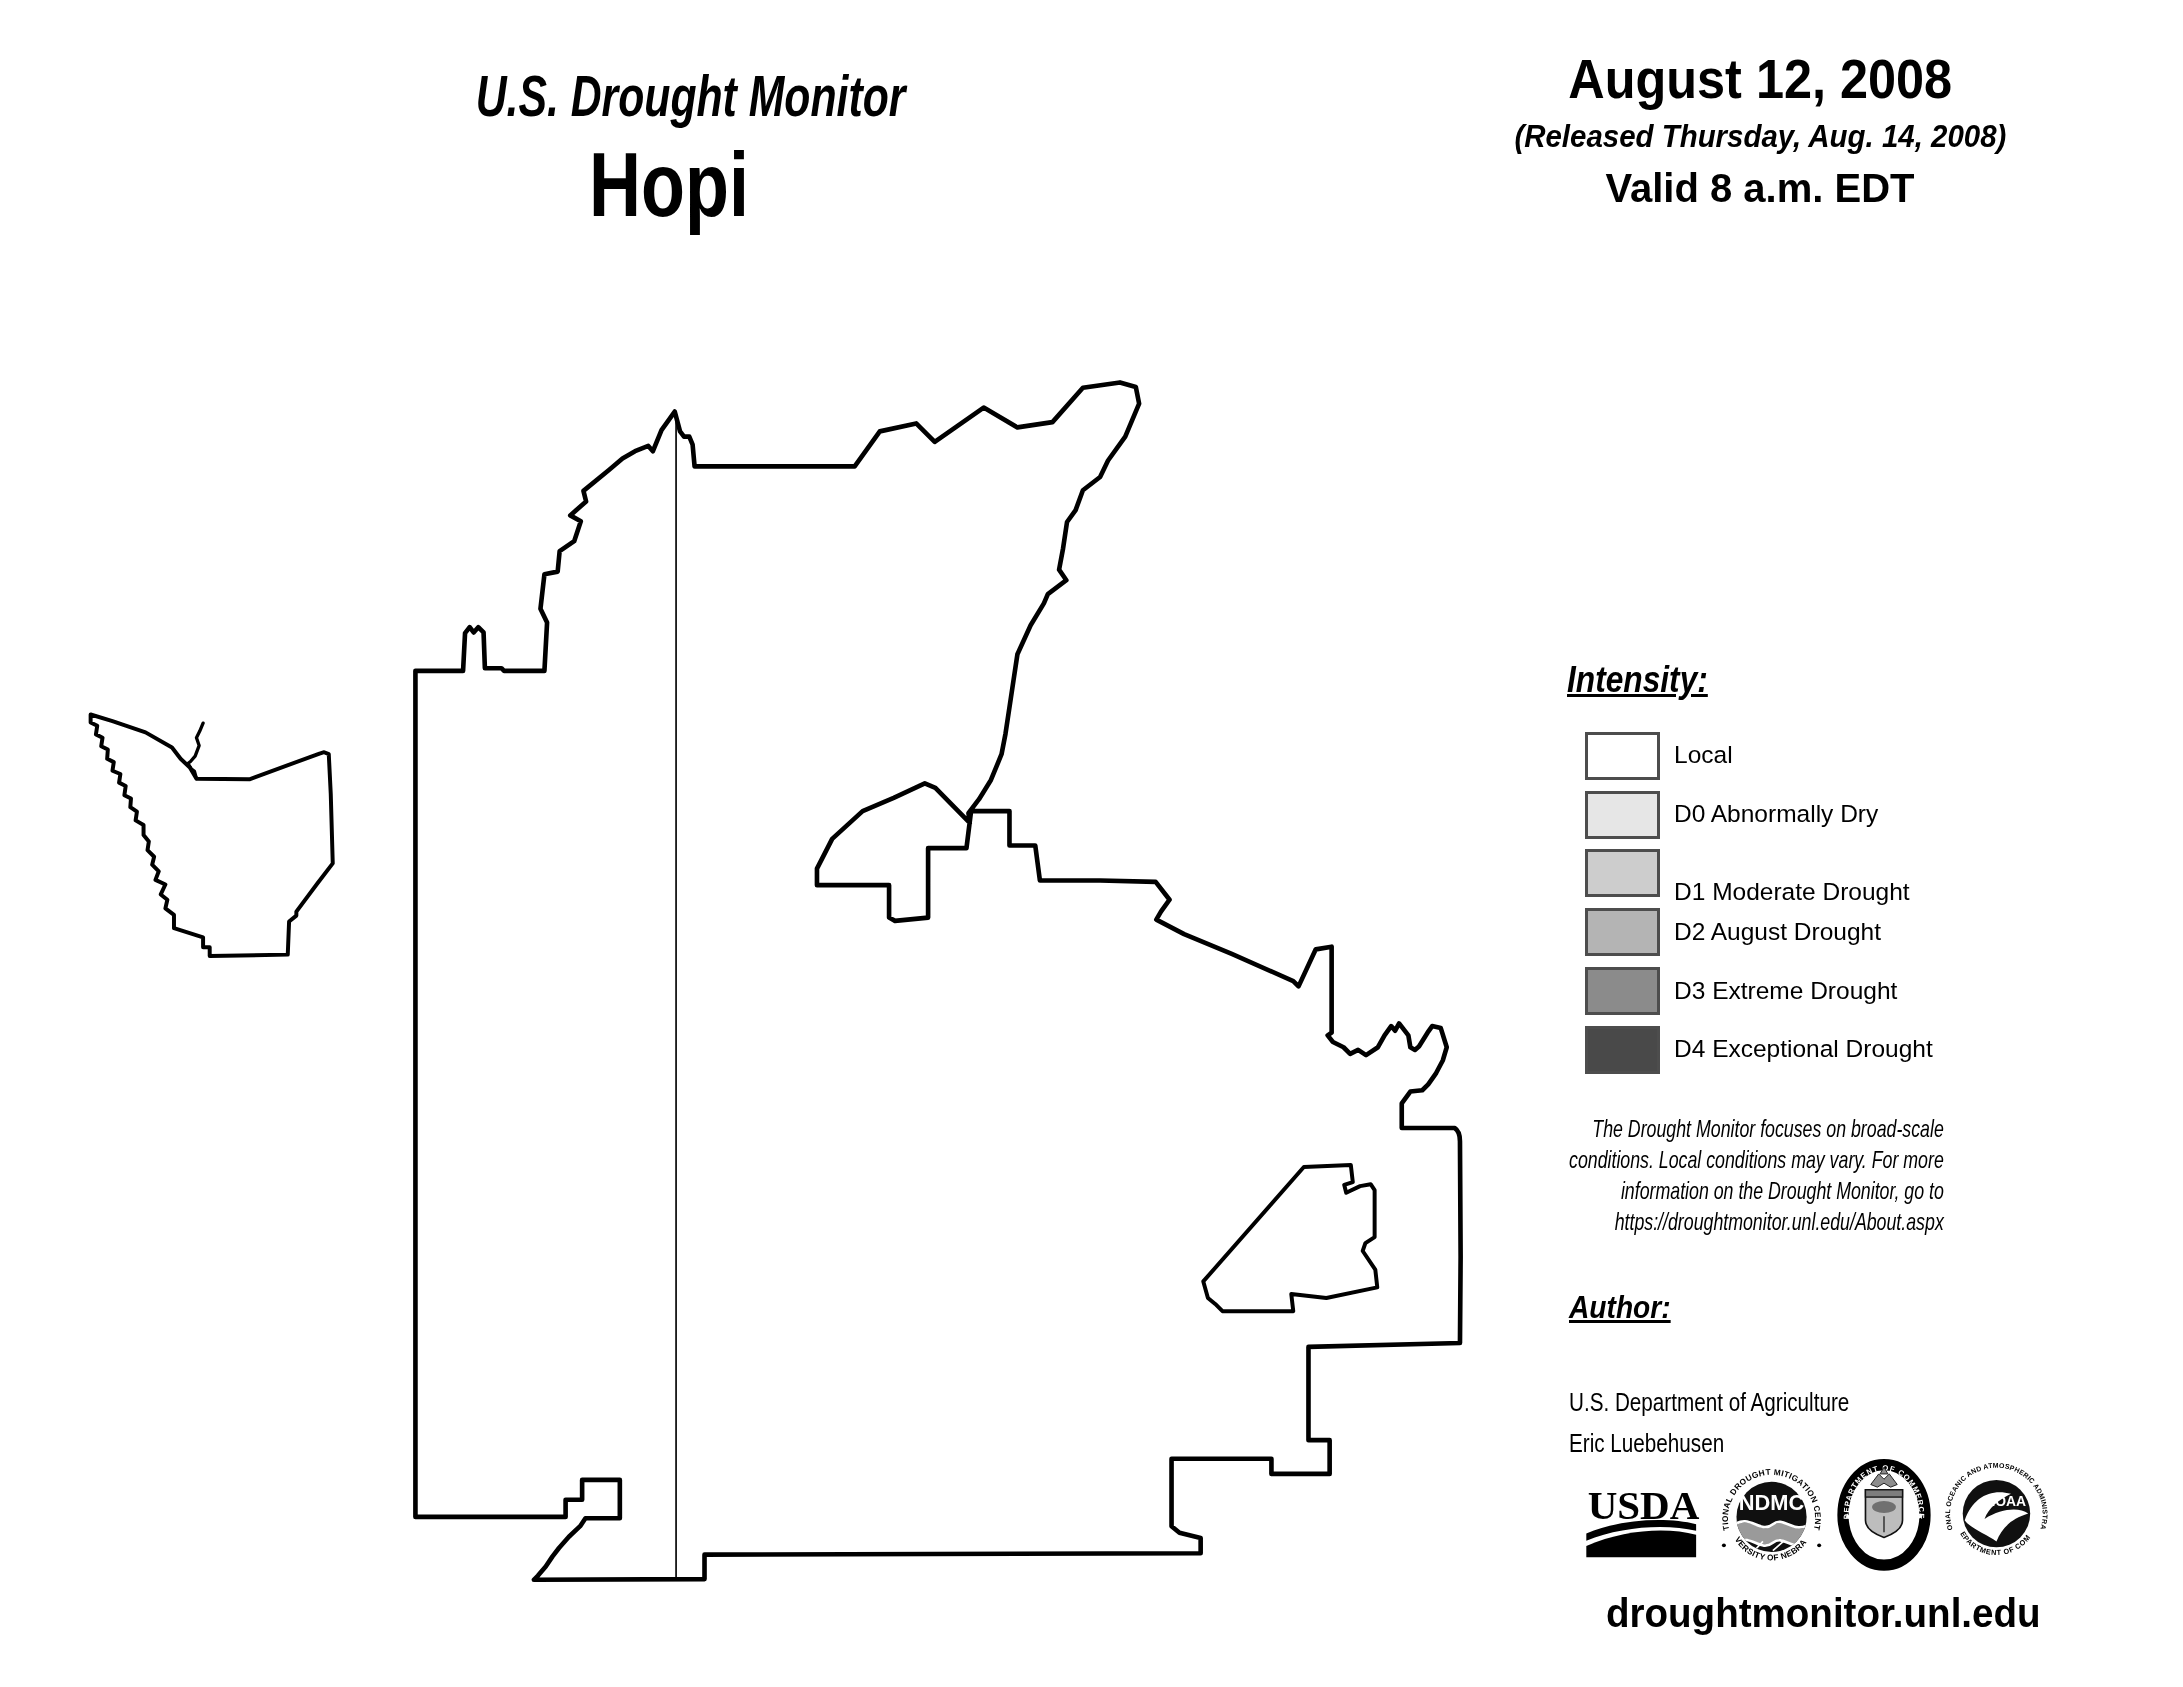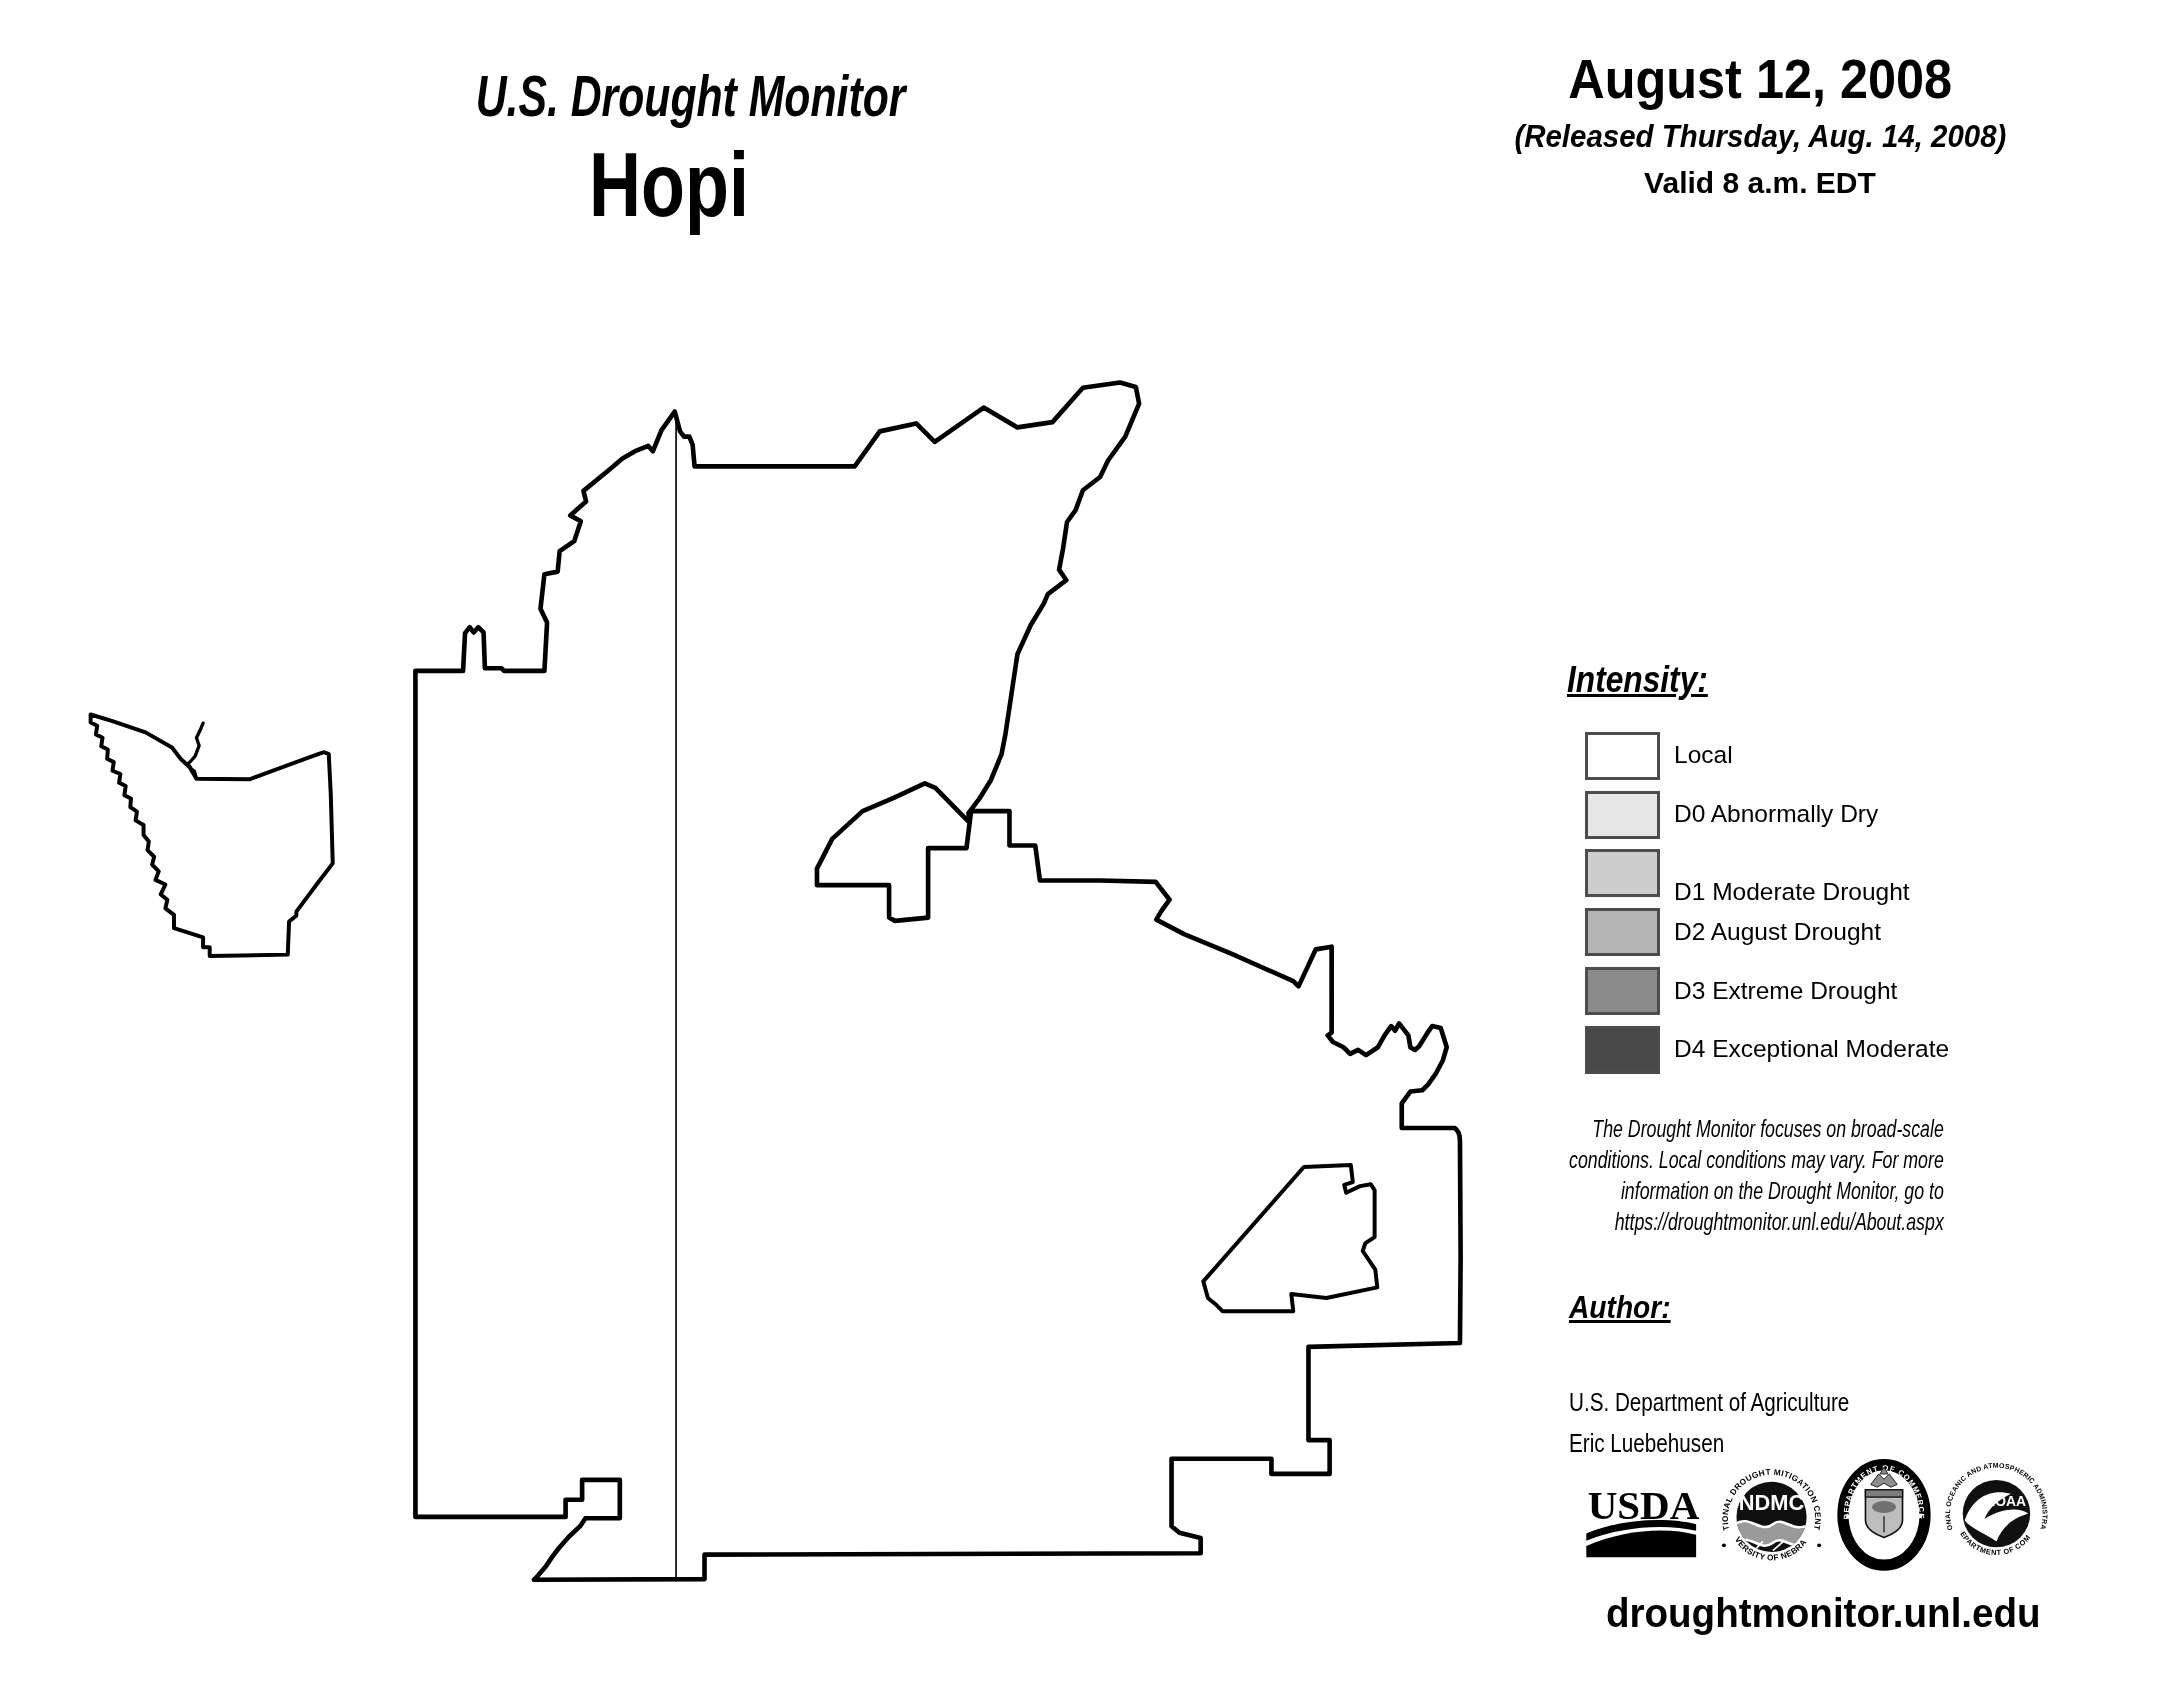--- a/index.html
+++ b/index.html
@@ -14,21 +14,21 @@
   .title-line1 > span{display:inline-block;transform:scaleX(0.75);transform-origin:center;white-space:nowrap;}
   .title-line2{margin-top:12px;font-size:90px;font-weight:bold;line-height:1;}
   .title-line2 > span{display:inline-block;transform:scaleX(0.80);transform-origin:center;white-space:nowrap;}
 
   
   .date-wrap{left:1479px;top:0;width:562px;text-align:center;}
   .date-line1{margin-top:50px;font-size:56px;font-weight:bold;line-height:1.05;}
   .date-line1 > span{display:inline-block;transform:scaleX(0.90);transform-origin:center;white-space:nowrap;}
   .date-line2{margin-top:10px;font-size:32px;font-weight:bold;font-style:italic;line-height:1.1;}
   .date-line2 > span{display:inline-block;transform:scaleX(0.92);transform-origin:center;white-space:nowrap;}
-  .date-line3{margin-top:12px;font-size:30px;font-weight:bold;line-height:1.1;}
+  .date-line3{margin-top:12px;font-size:40px;font-weight:bold;line-height:1.1;}
 
   
   .legend-heading{left:1567px;top:659px;font-size:36px;font-weight:bold;font-style:italic;}
   .legend-heading > span{display:inline-block;transform:scaleX(0.88);transform-origin:left;
                          text-decoration:underline;white-space:nowrap;}
   .swatch{left:1585px;width:69px;height:42px;background:#fff;border:3.3px solid #4d4d4d;box-sizing:content-box;}
   .sw-label{left:1674px;font-size:24.5px;white-space:nowrap;}
 
   
   .body-text{left:1569px;font-size:24px;font-style:italic;line-height:31px;white-space:nowrap;text-align:right;}
@@ -190,21 +190,21 @@
   <div class="abs swatch" style="top: 849px; background-color: rgb(205, 205, 205);"></div>
   <div class="abs sw-label" style="top:878px">D1 Moderate Drought</div>
 
   <div class="abs swatch" style="top: 908px; background-color: rgb(180, 180, 180);"></div>
   <div class="abs sw-label" style="top:918px">D2 August Drought</div>
 
   <div class="abs swatch" style="top: 967px; background-color: rgb(139, 139, 139);"></div>
   <div class="abs sw-label" style="top:977px">D3 Extreme Drought</div>
 
   <div class="abs swatch" style="top: 1026px; background-color: rgb(73, 73, 73);"></div>
-  <div class="abs sw-label" style="top:1035px">D4 Exceptional Moderate</div>
+  <div class="abs sw-label" style="top:1035px">D4 Exceptional Drought</div>
 
   <div class="abs body-text" style="top:1113px">
     <div>The Drought Monitor focuses on broad-scale</div>
     <div>conditions. Local conditions may vary. For more</div>
     <div>information on the Drought Monitor, go to</div>
     <div>https://droughtmonitor.unl.edu/About.aspx</div>
   </div>
 
   <div class="abs author-heading">
     <span>Author:</span>

